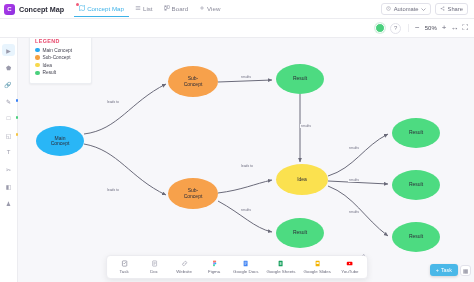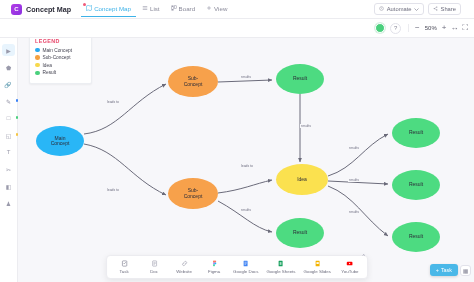--- a/index.html
+++ b/index.html
@@ -7,21 +7,21 @@
     width: 474px; height: 282px;
     font-family: "Liberation Sans", sans-serif;
     background: #ffffff; overflow: hidden;
   }
   #app { position: relative; width: 474px; height: 282px; background: #fff; }
 
   
   .topbar {
     position: absolute; left: 0; top: 0; width: 474px; height: 19px;
     background: #fff; border-bottom: 1px solid #ececf0;
-    display: flex; align-items: center; padding: 0 11px;
+    display: flex; align-items: center; padding: 0 4px;
   }
   .app-logo {
     width: 11px; height: 11px; border-radius: 3px;
     background: linear-gradient(135deg,#b23ce6 0%,#8b31e0 100%);
     color: #fff; font-size: 6px; font-weight: bold;
     display: flex; align-items: center; justify-content: center;
     flex: none; margin-right: 4px;
   }
   .doc-title { font-size: 7.2px; font-weight: bold; color: #2b2b38; white-space: nowrap; }
   .tabs { display: flex; align-items: center; margin-left: 10px; gap: 1px; }

